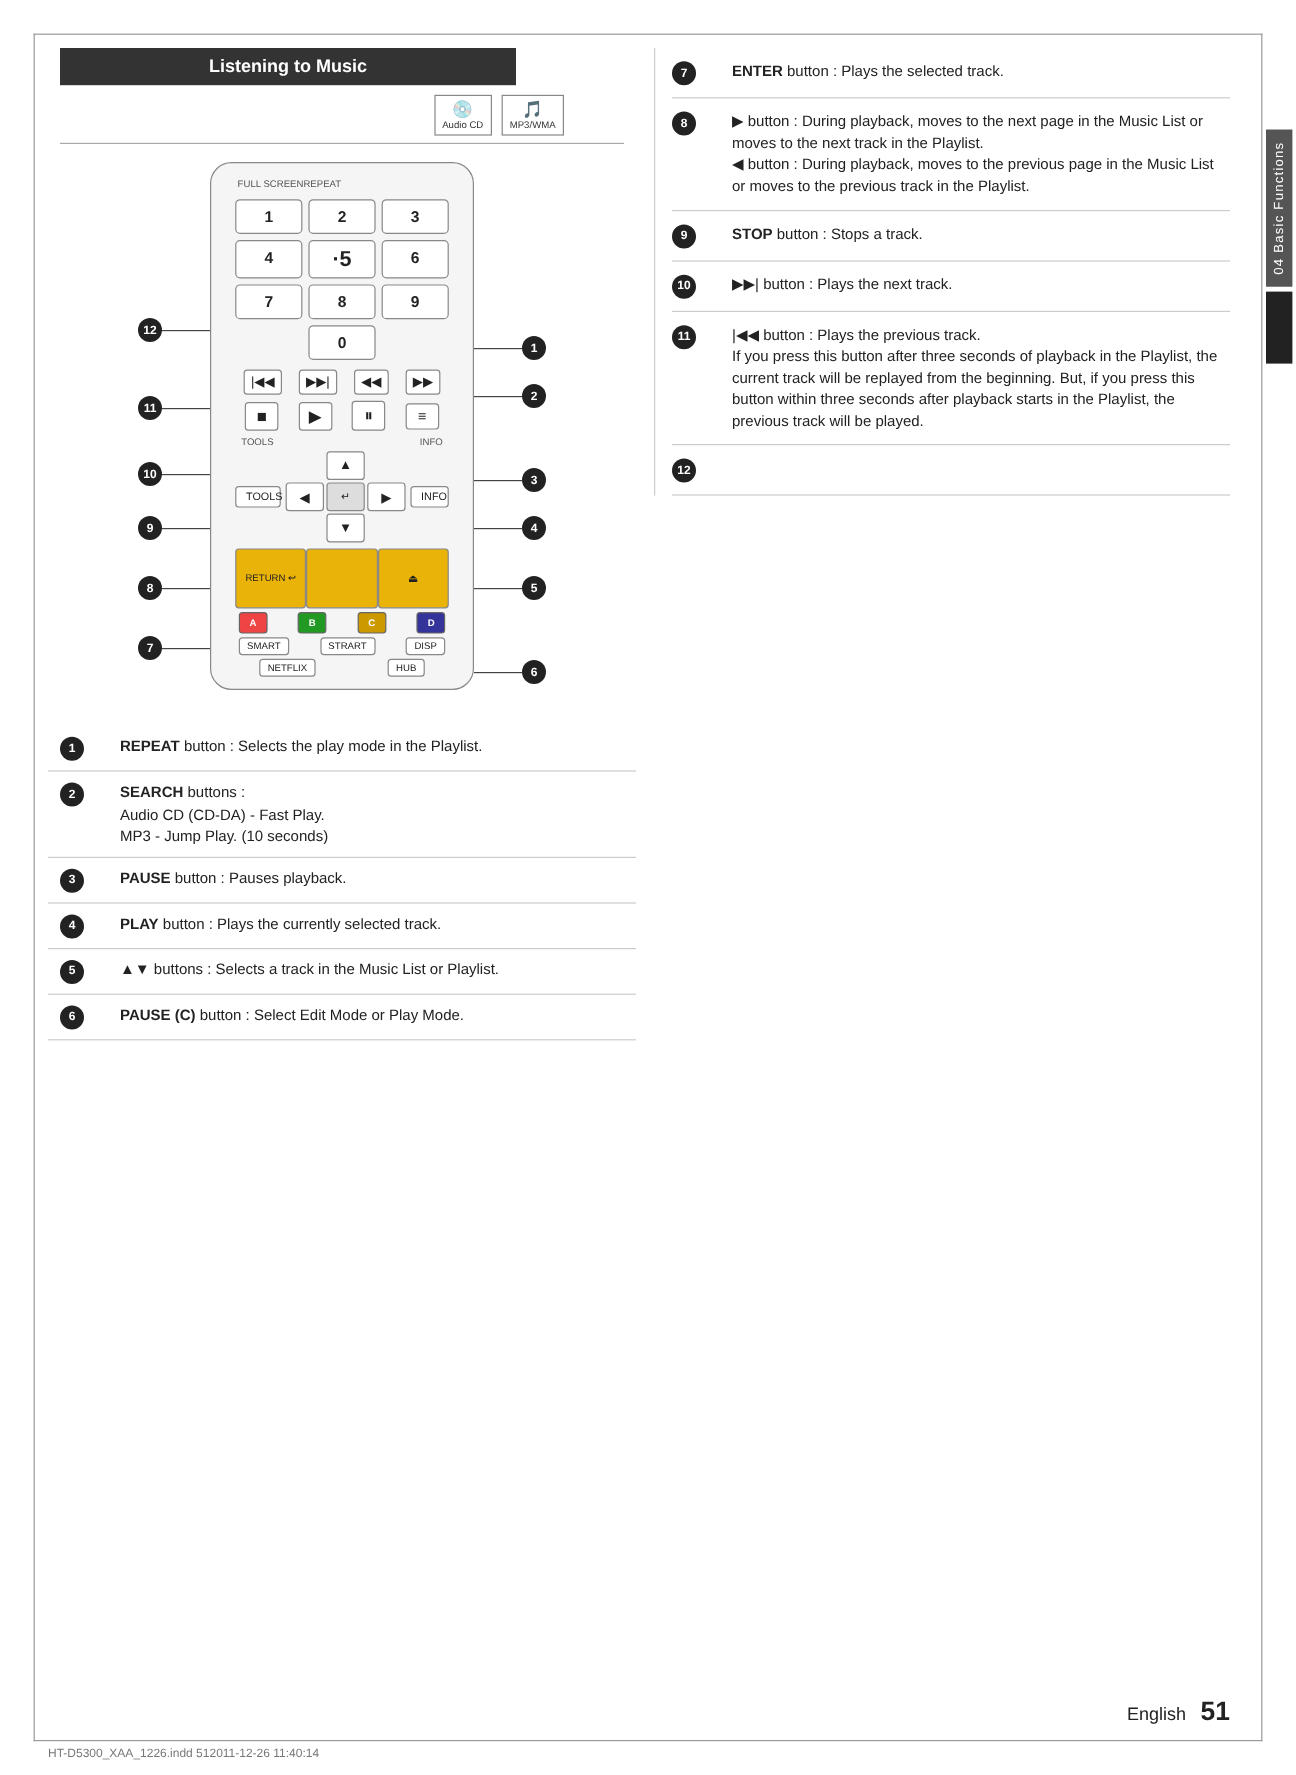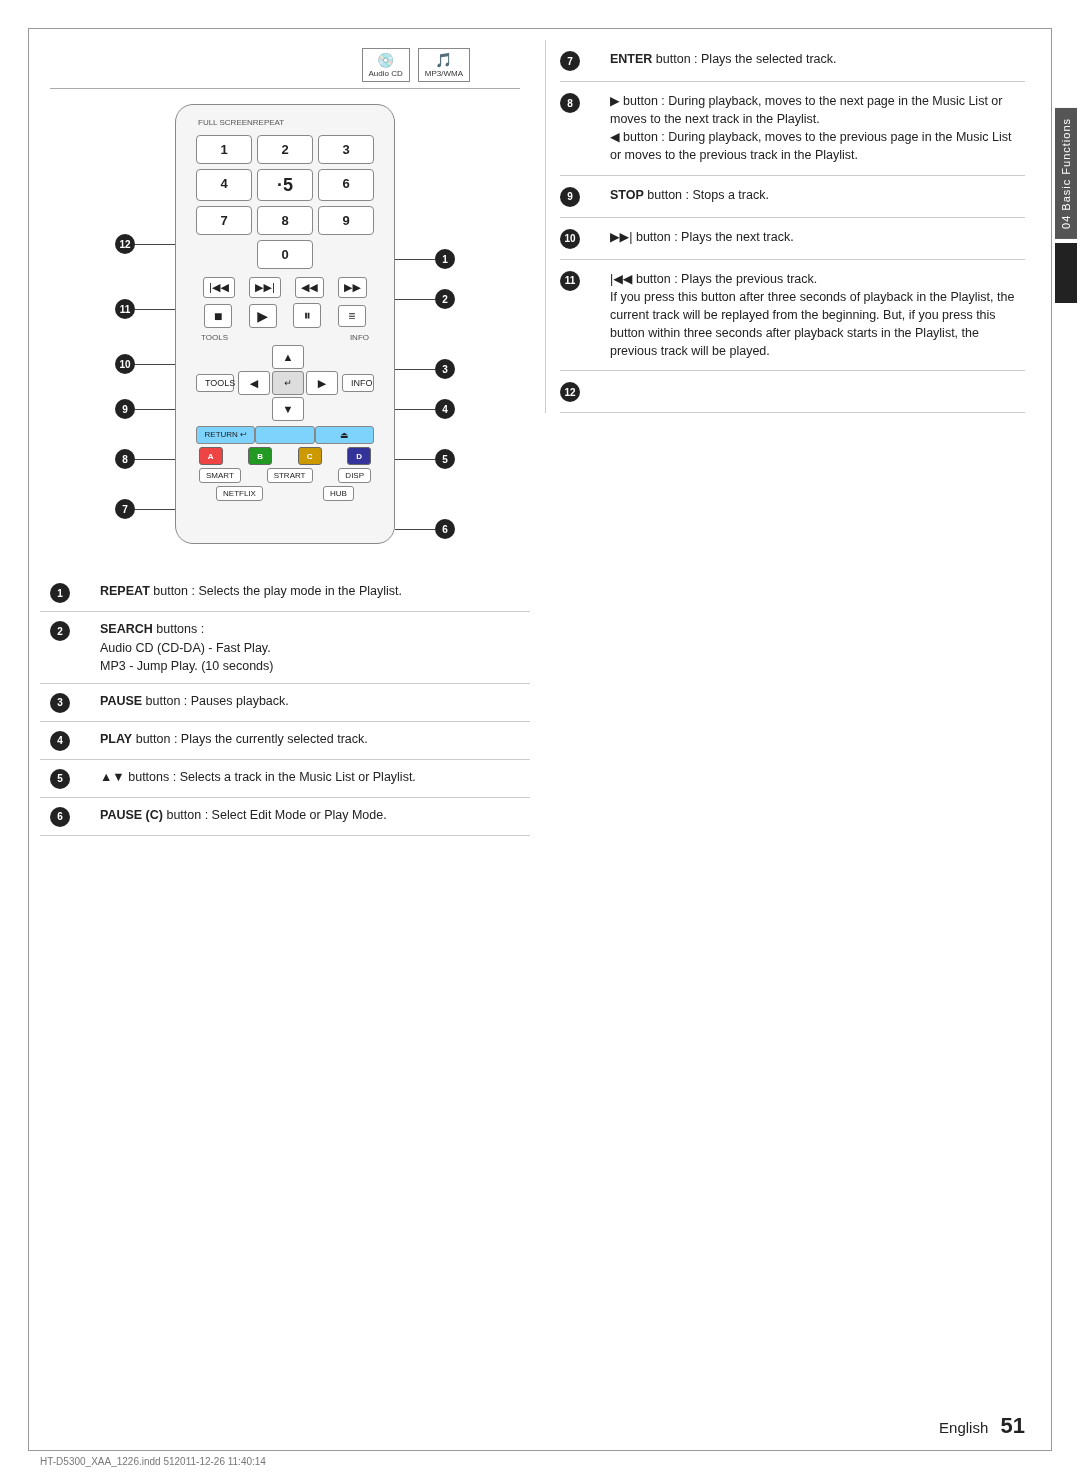--- a/index.html
+++ b/index.html
@@ -235,22 +235,22 @@
       border-radius: 3px;
       background: #ddd;
       display: flex;
       align-items: center;
       justify-content: center;
       font-size: 9px;
     }
     .remote-return-btn {
       border: 1px solid #888;
       border-radius: 3px;
-      background: #7dd3fc;
-      padding: 3px 5px;
+      background: #eab308;
+      padding: 19px 5px;
       font-size: 8px;
       text-align: center;
       flex: 1;
     }
     .remote-color-row {
       display: flex;
       justify-content: space-around;
       margin: 3px 0;
     }
     .remote-color-btn {
@@ -379,20 +379,21 @@
 <div class="right-sidebar">
   <div class="sidebar-tab">04  Basic Functions</div>
   <div class="sidebar-black-block"></div>
 </div>
 
 <div class="main-content">
 
   <div class="left-col">
 
     
+    <div class="section-header">Listening to Music</div>
 
     
     <div class="media-icons">
       <div class="media-icon-box">
         <div style="font-size:14px;">💿</div>
         <div style="font-size:8px;">Audio CD</div>
       </div>
       <div class="media-icon-box">
         <div style="font-size:14px;">🎵</div>
         <div style="font-size:8px;">MP3/WMA</div>

